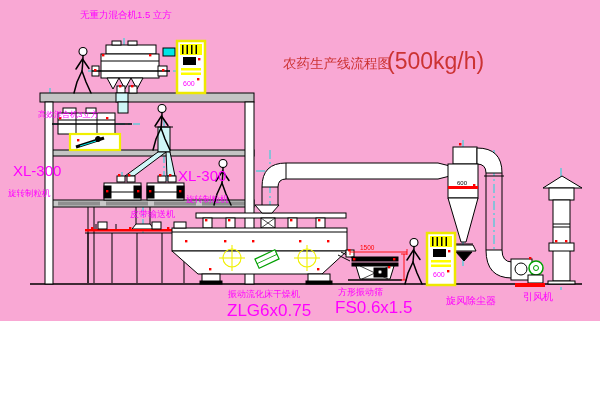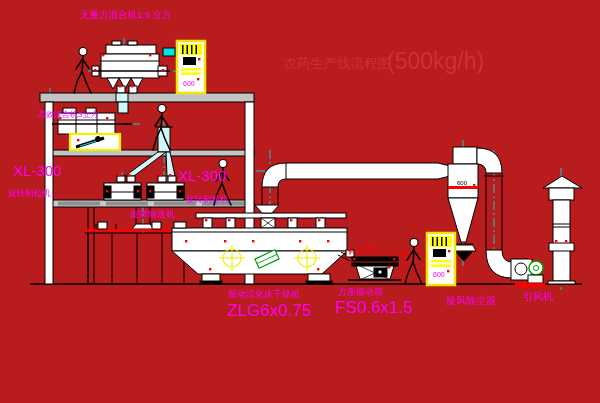--- a/index.html
+++ b/index.html
@@ -1,16 +1,16 @@
 <!DOCTYPE html>
 <html><head>
 <meta charset="utf-8">
 <style>
   html,body{margin:0;padding:0;background:#fff;}
-  #canvas{position:relative;width:600px;height:403px;background:#b91c1c;overflow:hidden;
+  #canvas{position:relative;width:600px;height:321px;background:#f9a8d4;overflow:hidden;
           font-family:"Liberation Sans",sans-serif;}
   #canvas svg{position:absolute;left:0;top:0;}
   text{font-family:"Liberation Sans",sans-serif;}
 </style>
 </head>
 <body>
 
 <div id="canvas">
 <svg width="600" height="403" viewBox="0 0 600 403">
 

